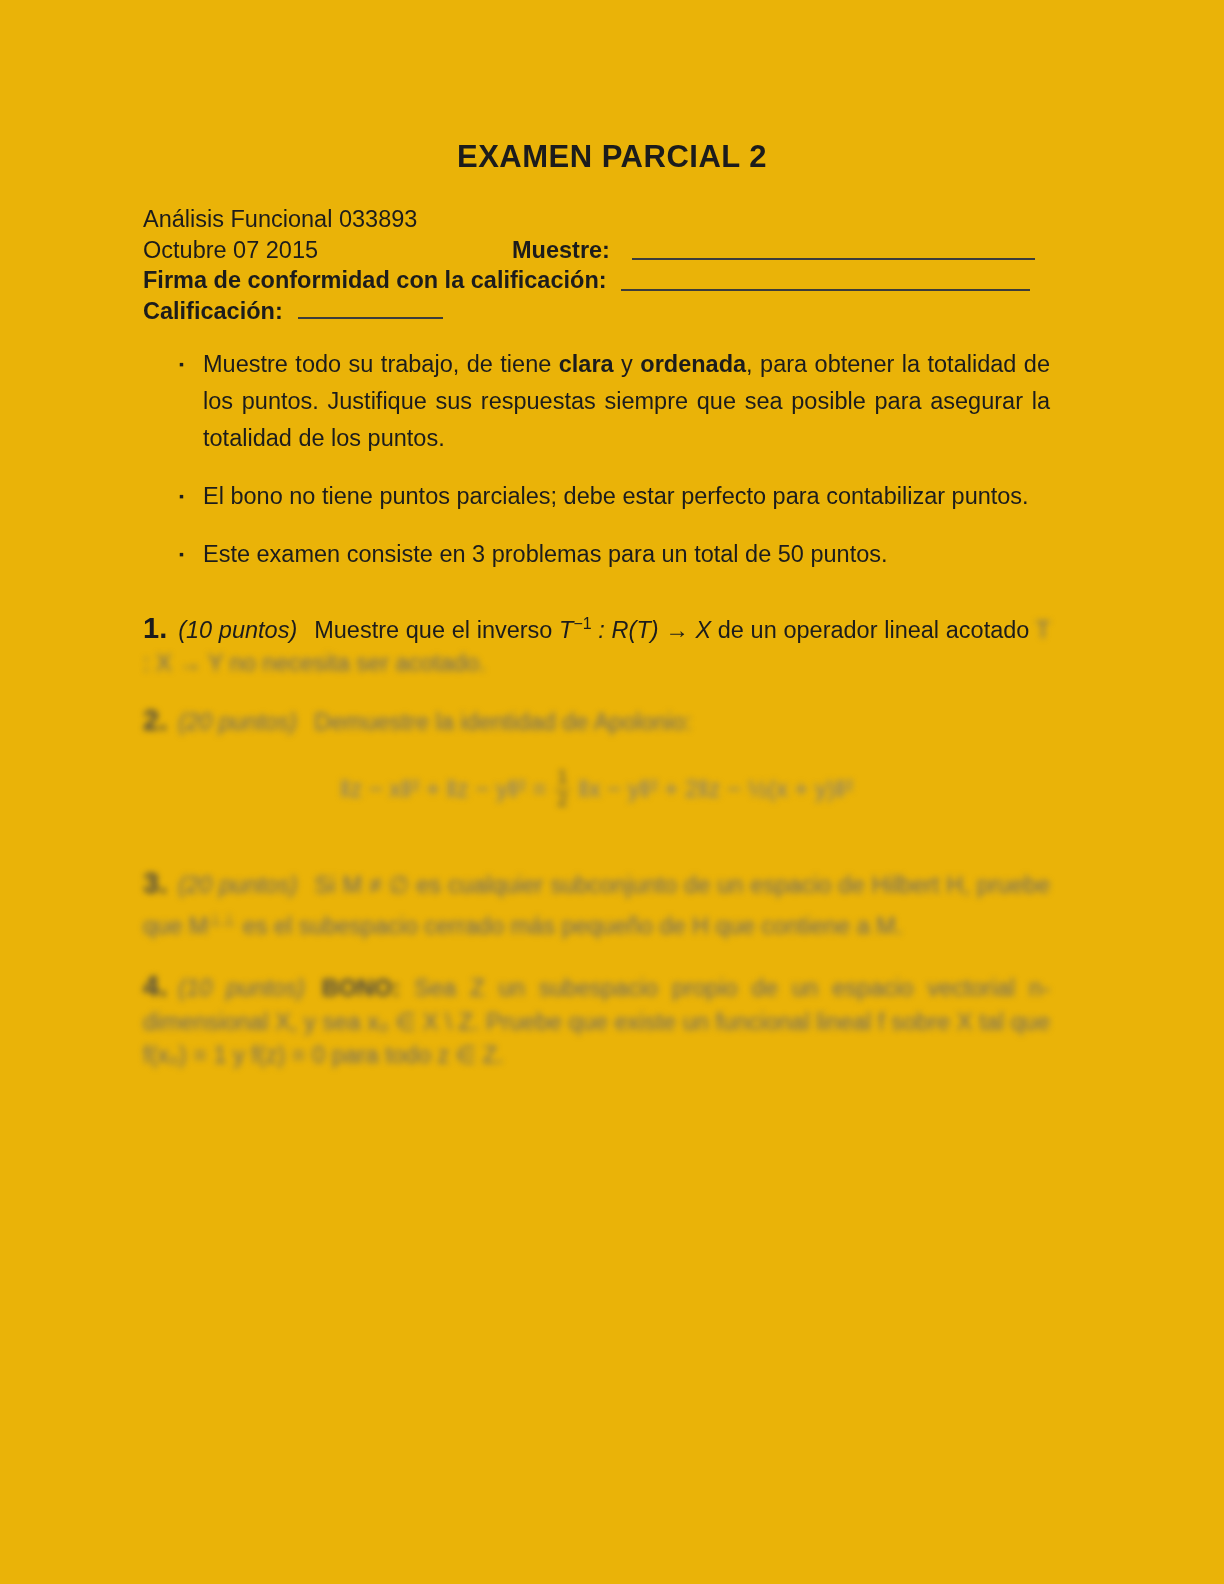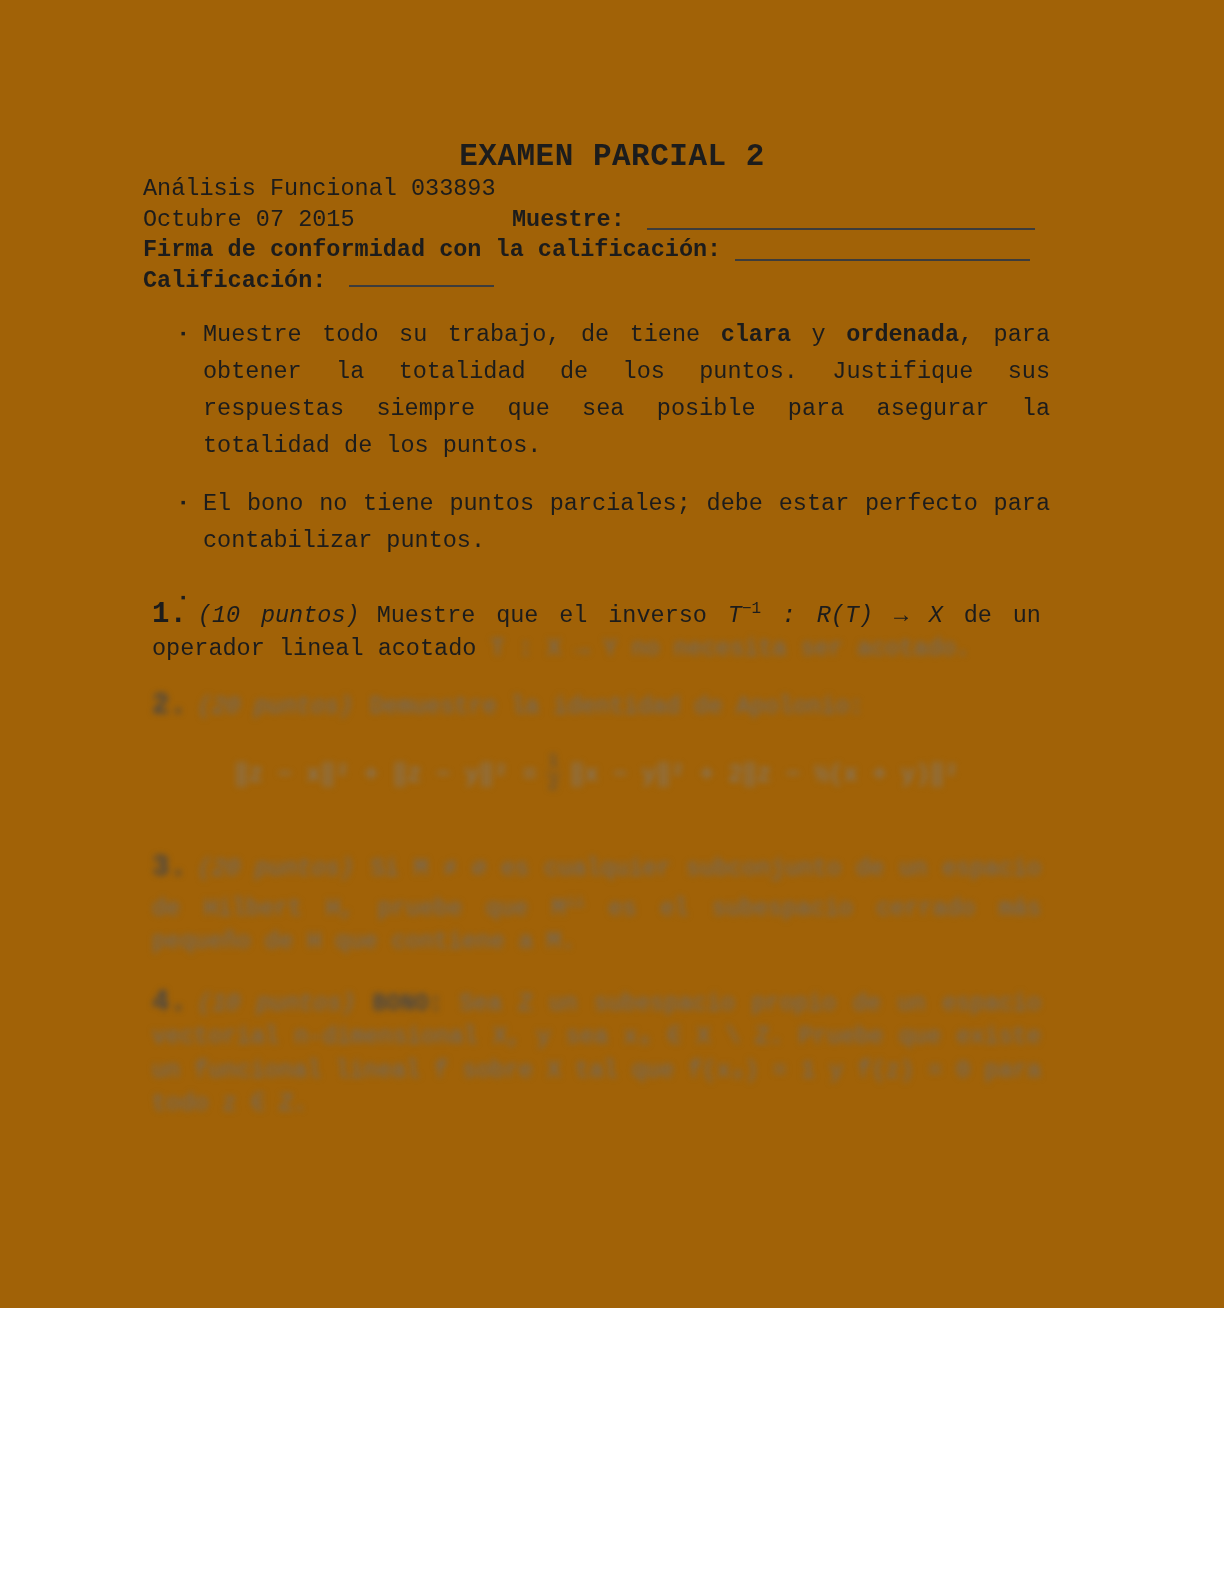--- a/index.html
+++ b/index.html
@@ -1,38 +1,38 @@
 <!DOCTYPE html>
 <html><head>
 <meta charset="utf-8">
 <style>
   html, body { margin: 0; padding: 0; background: #ffffff; }
   .page {
     position: relative;
     width: 1224px;
-    height: 1308px;
-    background: #a16207;
+    height: 1584px;
+    background: #eab308;
     color: #1c1c1c;
-    font-family: Liberation Mono, monospace;
+    font-family: Liberation Sans, sans-serif;
     font-size: 23.5px;
     overflow: hidden;
     box-sizing: border-box;
   }
   .title {
     margin: 140px 0 0 0;
     text-align: center;
     font-size: 31px;
     font-weight: 700;
     letter-spacing: 0.5px;
     line-height: 1.1;
   }
   .content { margin: 0 174px 0 143px; }
 
   
-  .header-block { }
+  .header-block { margin-top: 30px; }
   .hline { line-height: 30.5px; }
   .row { display: flex; align-items: baseline; }
   .bold { font-weight: 700; }
   .date-cell { flex: 0 0 369px; }
   .fill-line {
     flex: 1;
     border-bottom: 2px solid #3c3c3c;
     align-self: flex-end;
     margin: 0 15px 5px 22px;
     height: 0;
@@ -57,21 +57,21 @@
   .bullet-marker {
     position: absolute;
     left: 36px;
     top: 0;
     font-size: 14px;
     line-height: 37px;
   }
 
   
   .problems { margin-top: 34px; }
-  .problem { margin: 9px; text-align: justify; line-height: 33.5px; }
+  .problem { margin: 0; text-align: justify; line-height: 33.5px; }
   .pnum { font-weight: 700; font-size: 29px; padding-right: 11px; }
   .ppoints { font-style: italic; padding-right: 17px; }
   .mvar { font-style: italic; }
   sup { font-size: 0.68em; }
 
   .p2-heading { margin-top: 23px; }
   .p3 { margin-top: 41px; }
   .p4 { margin-top: 27px; }
 
   
@@ -136,20 +136,21 @@
       <li>
         <span class="bullet-marker">▪</span>
         <span>Muestre todo su trabajo, de tiene </span><span class="bold">clara</span><span> y </span><span class="bold">ordenada</span><span>, para obtener la totalidad de los puntos. Justifique sus respuestas siempre que sea posible para asegurar la totalidad de los puntos.</span>
       </li>
       <li>
         <span class="bullet-marker">▪</span>
         <span>El bono no tiene puntos parciales; debe estar perfecto para contabilizar puntos.</span>
       </li>
       <li>
         <span class="bullet-marker">▪</span>
+        <span>Este examen consiste en 3 problemas para un total de 50 puntos.</span>
       </li>
     </ul>
 
     <div class="problems">
 
       <p class="problem">
         <span class="pnum">1.</span><span class="ppoints">(10 puntos)</span><span>Muestre que el inverso </span><span class="mvar">T</span><sup>−1</sup><span class="mvar"> : R(T) → X</span><span> de un operador lineal acotado </span><span class="blurred">T : X → Y no necesita ser acotado.</span>
       </p>
 
       <p class="problem p2-heading">

